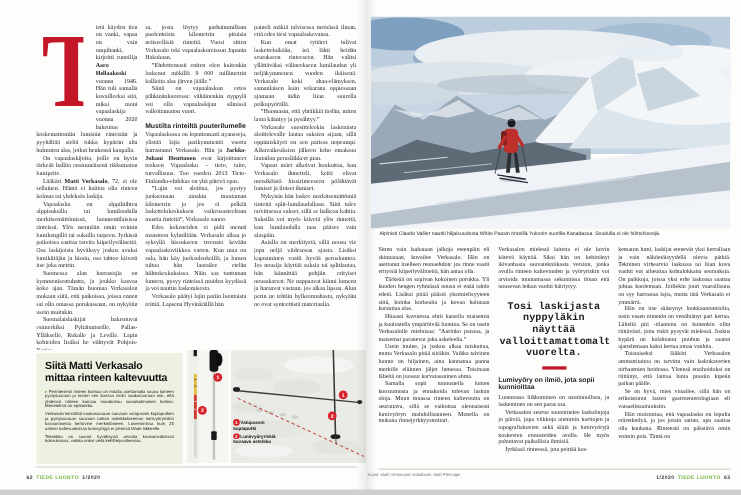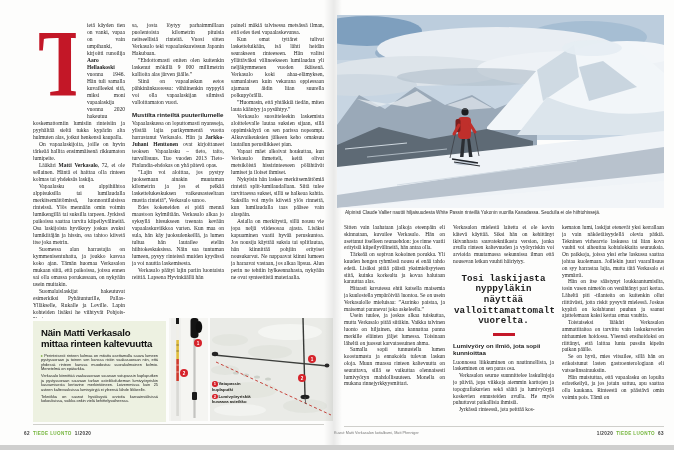--- a/index.html
+++ b/index.html
@@ -85,21 +85,21 @@
           <p class="b-p">”Huomasin, että yhtäkkiä tiedän, miten lauta kääntyy ja pysähtyy.”</p>
           <p class="b-p">Verkasalo suositteleekin laskemista aloittelevalle lautaa suksien sijaan, sillä oppimiskäyrä on sen parissa nopeampi. Alkuvaikeuksien jälkeen keho omaksuu lautailun perusliikkeet pian.</p>
           <p class="b-p">Vapaat mäet alkoivat houkuttaa, kun Verkasalo ihmetteli, keitä olivat metsiköistä hissirinteeseen pölähtävät lumiset ja iloiset ihmiset.</p>
           <p class="b-p">Nykyisin hän laskee merkitsemättömiä rinteitä split-lumilaudallaan. Siitä tulee tarvittaessa sukset, sillä se halkeaa kahtia. Suksilla voi myös kiivetä ylös rinnettä, kun lumilaudalla taas pääsee vain alaspäin.</p>
           <p class="b-p">Asialla on merkitystä, sillä nousu vie jopa neljä viidesosaa ajasta. Lisäksi kapuaminen vaatii hyvää peruskuntoa. Jos nousija käyttää suksia tai splitlautaa, hän kiinnittää pohjiin erityiset nousukarvat. Ne nappaavat kiinni lumeen ja haraavat vastaan, jos alkaa lipsua. Alun perin ne tehtiin hylkeennahasta, nykyään ne ovat synteettistä materiaalia.</p>
         </div>
     </div>
   </div>
 
   <div class="abs infobox" style="left:33px;top:321px;width:133px;height:101px;">
-    <div class="infobox-title">Näin Matti Verkasalo mittaa rinteen kaltevuutta</div>
+    <div class="infobox-title">Siitä Matti Verkasalo mittaa rinteen kaltevuutta</div>
     <div>
         <p class="b-p"><span class="arrow">▸</span> Perinteisesti rinteen kulmaa on mitattu asettamalla sauva lumeen pystysuoraan ja toinen sen kanssa ristiin vaakasuoraan niin, että yhdessä rinteen kanssa muodostuu suorakulmainen kolmio. Menetelmä on epätarkka.</p>
         <p class="b-p">Verkasalo kiinnittää vaakasuoraan sauvaan vatupassin kuplaputken ja pystysuoraan sauvaan tarkan asteikkolukeman lumivyöryriskin kasvamisesta kertovine merkintöineen. Loivemmissa kuin 25 asteen kaltevuuksissa lumivyöryjä ei yleensä lähde liikkeelle.</p>
         <p class="b-p">Tekniikka on saanut hyväksyviä arvioita kansainvälisissä kokouksissa, vaikka onkin vielä kehittelyvaiheessa.</p>
       </div>
   </div>
 
   <div class="abs fig" style="left:169px;top:318px;width:39px;height:103px;">
     <svg width="39" height="103" viewBox="0 0 39 103">
       <rect x="0" y="0" width="39" height="103" fill="#f5f5f2"></rect>

